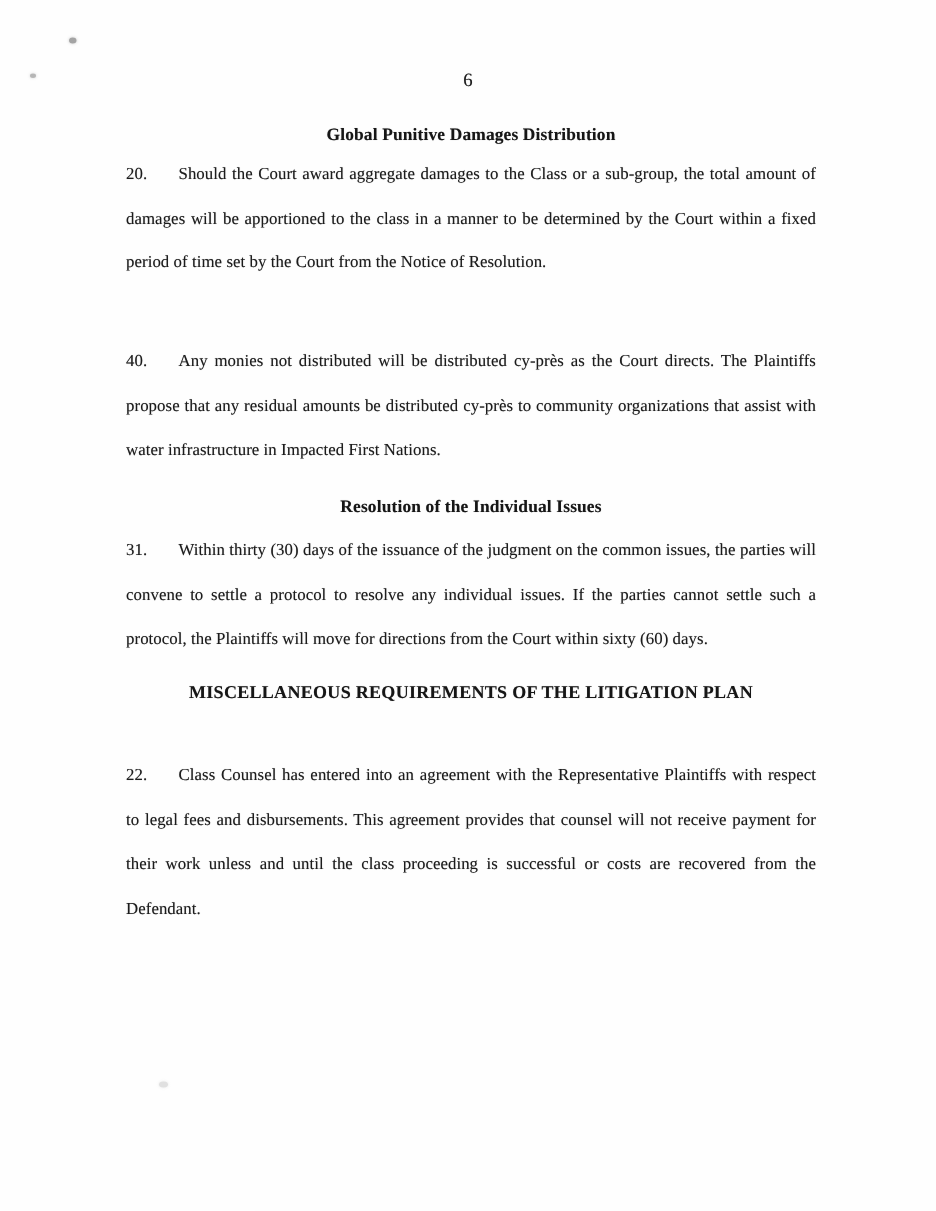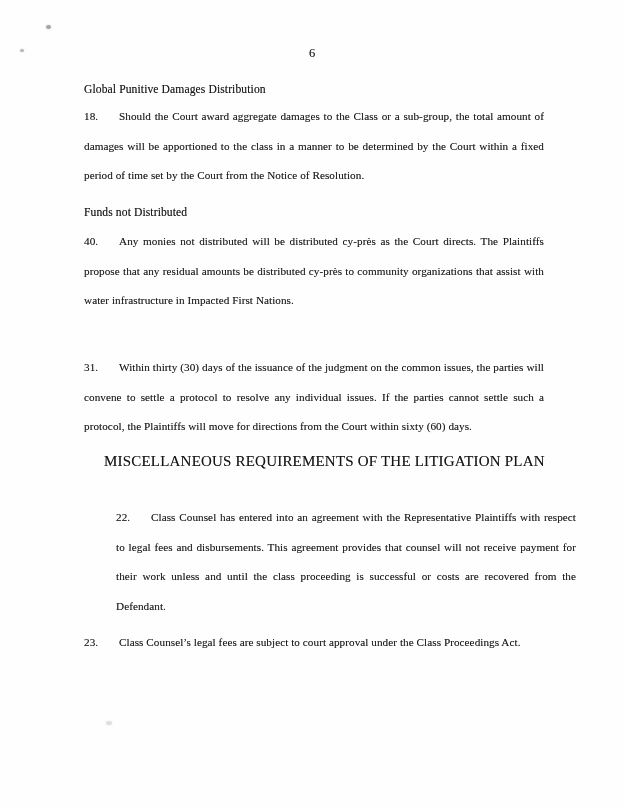--- a/index.html
+++ b/index.html
@@ -27,30 +27,30 @@
     text-align: center;
     font-size: 12.5px;
     line-height: 15px;
   }
   .block {
     position: absolute;
     left: 84px;
     width: 460px;
   }
   .heading {
-    font-weight: normal;
+    font-weight: bold;
     font-size: 11.6px;
     line-height: 15px;
     color: #161616;
     letter-spacing: 0.1px;
+    text-align: center;
   }
   .heading-caps {
-    font-size: 15px;
+    font-size: 12px;
     letter-spacing: 0.2px;
-    margin-left: 20px;
   }
   .para {
     font-size: 11.2px;
     line-height: 29.5px;
     text-align: justify;
     letter-spacing: 0.05px;
   }
   .para-num {
     display: inline-block;
     width: 35px;
@@ -73,38 +73,35 @@
 
   <span class="speck speck-1"></span>
   <span class="speck speck-2"></span>
   <span class="speck speck-3"></span>
 
   <div class="page-number scan-text">6</div>
 
   <div class="block heading scan-text" style="top: 82px;">Global Punitive Damages Distribution</div>
 
   <div class="block para scan-text" style="top: 102px;">
-    <span class="para-num">18.</span><span>Should the Court award aggregate damages to the Class or a sub-group, the total amount of damages will be apportioned to the class in a manner to be determined by the Court within a fixed period of time set by the Court from the Notice of Resolution.</span>
+    <span class="para-num">20.</span><span>Should the Court award aggregate damages to the Class or a sub-group, the total amount of damages will be apportioned to the class in a manner to be determined by the Court within a fixed period of time set by the Court from the Notice of Resolution.</span>
   </div>
 
-  <div class="block heading scan-text" style="top: 205px;">Funds not Distributed</div>
 
   <div class="block para scan-text" style="top: 227px;">
     <span class="para-num">40.</span><span>Any monies not distributed will be distributed </span><span class="italic">cy-près</span><span> as the Court directs.  The Plaintiffs propose that any residual amounts be distributed </span><span class="italic">cy-près</span><span> to community organizations that assist with water infrastructure in Impacted First Nations.</span>
   </div>
 
+  <div class="block heading scan-text" style="top: 330px;">Resolution of the Individual Issues</div>
 
   <div class="block para scan-text" style="top: 353px;">
     <span class="para-num">31.</span><span>Within thirty (30) days of the issuance of the judgment on the common issues, the parties will convene to settle a protocol to resolve any individual issues.  If the parties cannot settle such a protocol, the Plaintiffs will move for directions from the Court within sixty (60) days.</span>
   </div>
 
   <div class="block heading heading-caps scan-text" style="top: 454px;">MISCELLANEOUS REQUIREMENTS OF THE LITIGATION PLAN</div>
 
 
-  <div class="block para scan-text" style="top: 503px; margin-left: 32px;">
+  <div class="block para scan-text" style="top: 503px;">
     <span class="para-num">22.</span><span>Class Counsel has entered into an agreement with the Representative Plaintiffs with respect to legal fees and disbursements.  This agreement provides that counsel will not receive payment for their work unless and until the class proceeding is successful or costs are recovered from the Defendant.</span>
   </div>
 
-  <div class="block para scan-text" style="top: 628px; text-align: left;">
-    <span class="para-num">23.</span><span>Class Counsel’s legal fees are subject to court approval under the </span><span class="italic">Class Proceedings Act</span><span>.</span>
-  </div>
 
 </div>
 
 </body></html>

